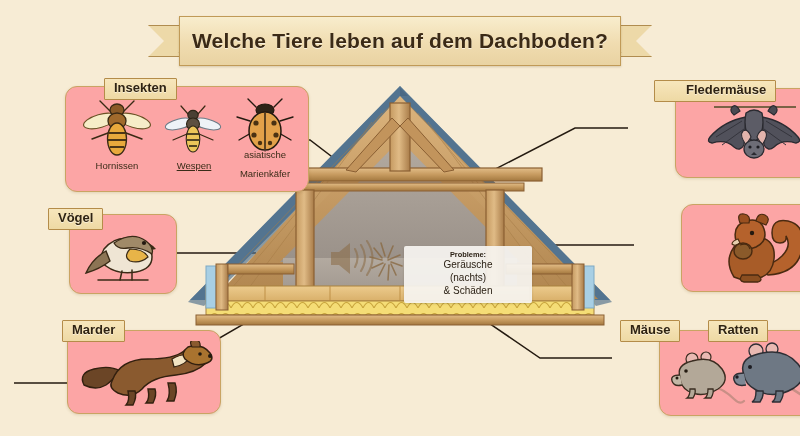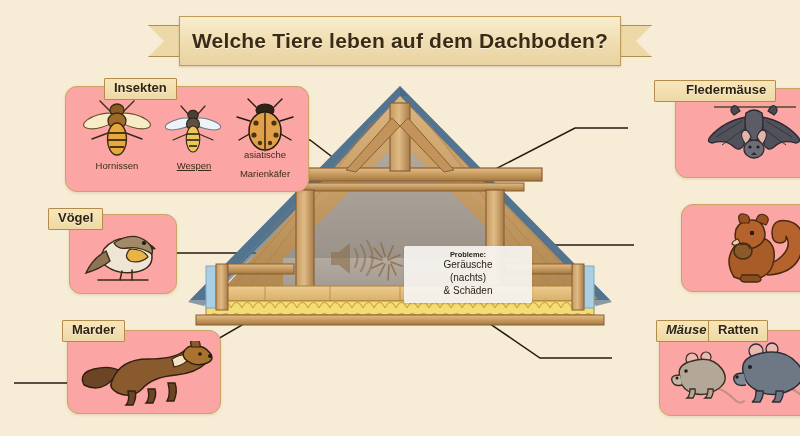--- a/index.html
+++ b/index.html
@@ -386,21 +386,21 @@
       <path d="M12 38 q-6 -16 14 -21 q26 -7 40 10 q11 14 -4 24 q-20 12 -38 2 q-11 -6 -12 -15z" fill="#6e7884" stroke="#2e2e34" stroke-width="1.5"></path>
       <path d="M12 36 q-12 0 -10 7 q2 7 12 5" fill="#7e8894" stroke="#2e2e34" stroke-width="1.4"></path>
       <circle cx="5" cy="40" r="1.7" fill="#1c1c22"></circle>
       <circle cx="18" cy="30" r="2" fill="#1c1c22"></circle>
       <g stroke="#2e2e34" stroke-width="1.4" fill="#6e7884">
         <path d="M24 54 q0 9 -4 11 h8 q4 -6 3 -11z"></path>
         <path d="M44 54 q0 9 -4 11 h8 q4 -6 3 -11z"></path>
       </g>
     </svg>
   </div>
-  <div class="pill" style="left:656px;top:320px;font-style:italic;">Mäuse</div>
+  <div class="pill" style="left:620px;top:320px;">Mäuse</div>
   <div class="pill" style="left:700px;top:320px;margin-left:8px;">Ratten</div>
 
   <div id="problem-badge">
     <div class="hd">Probleme:</div>
     <div>Geräusche (nachts)</div>
     <div>&amp; Schäden</div>
   </div>
 
 </div>
 

